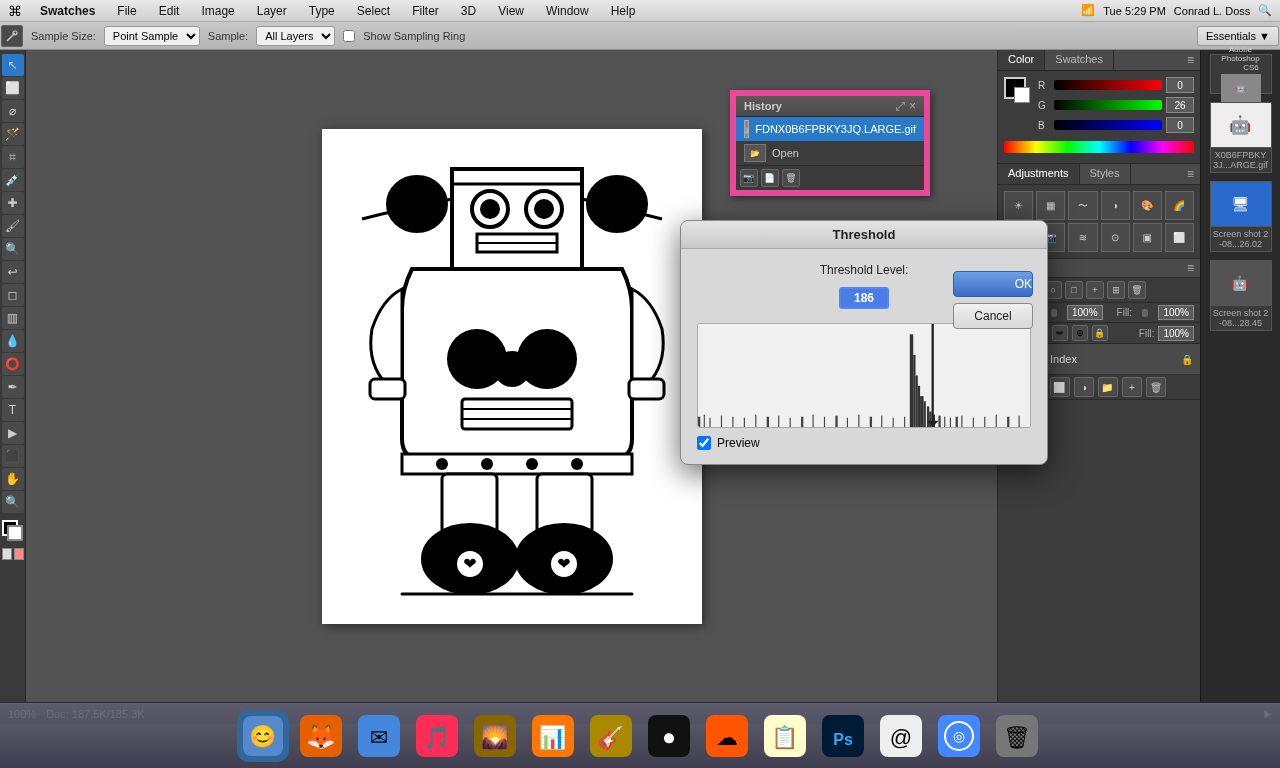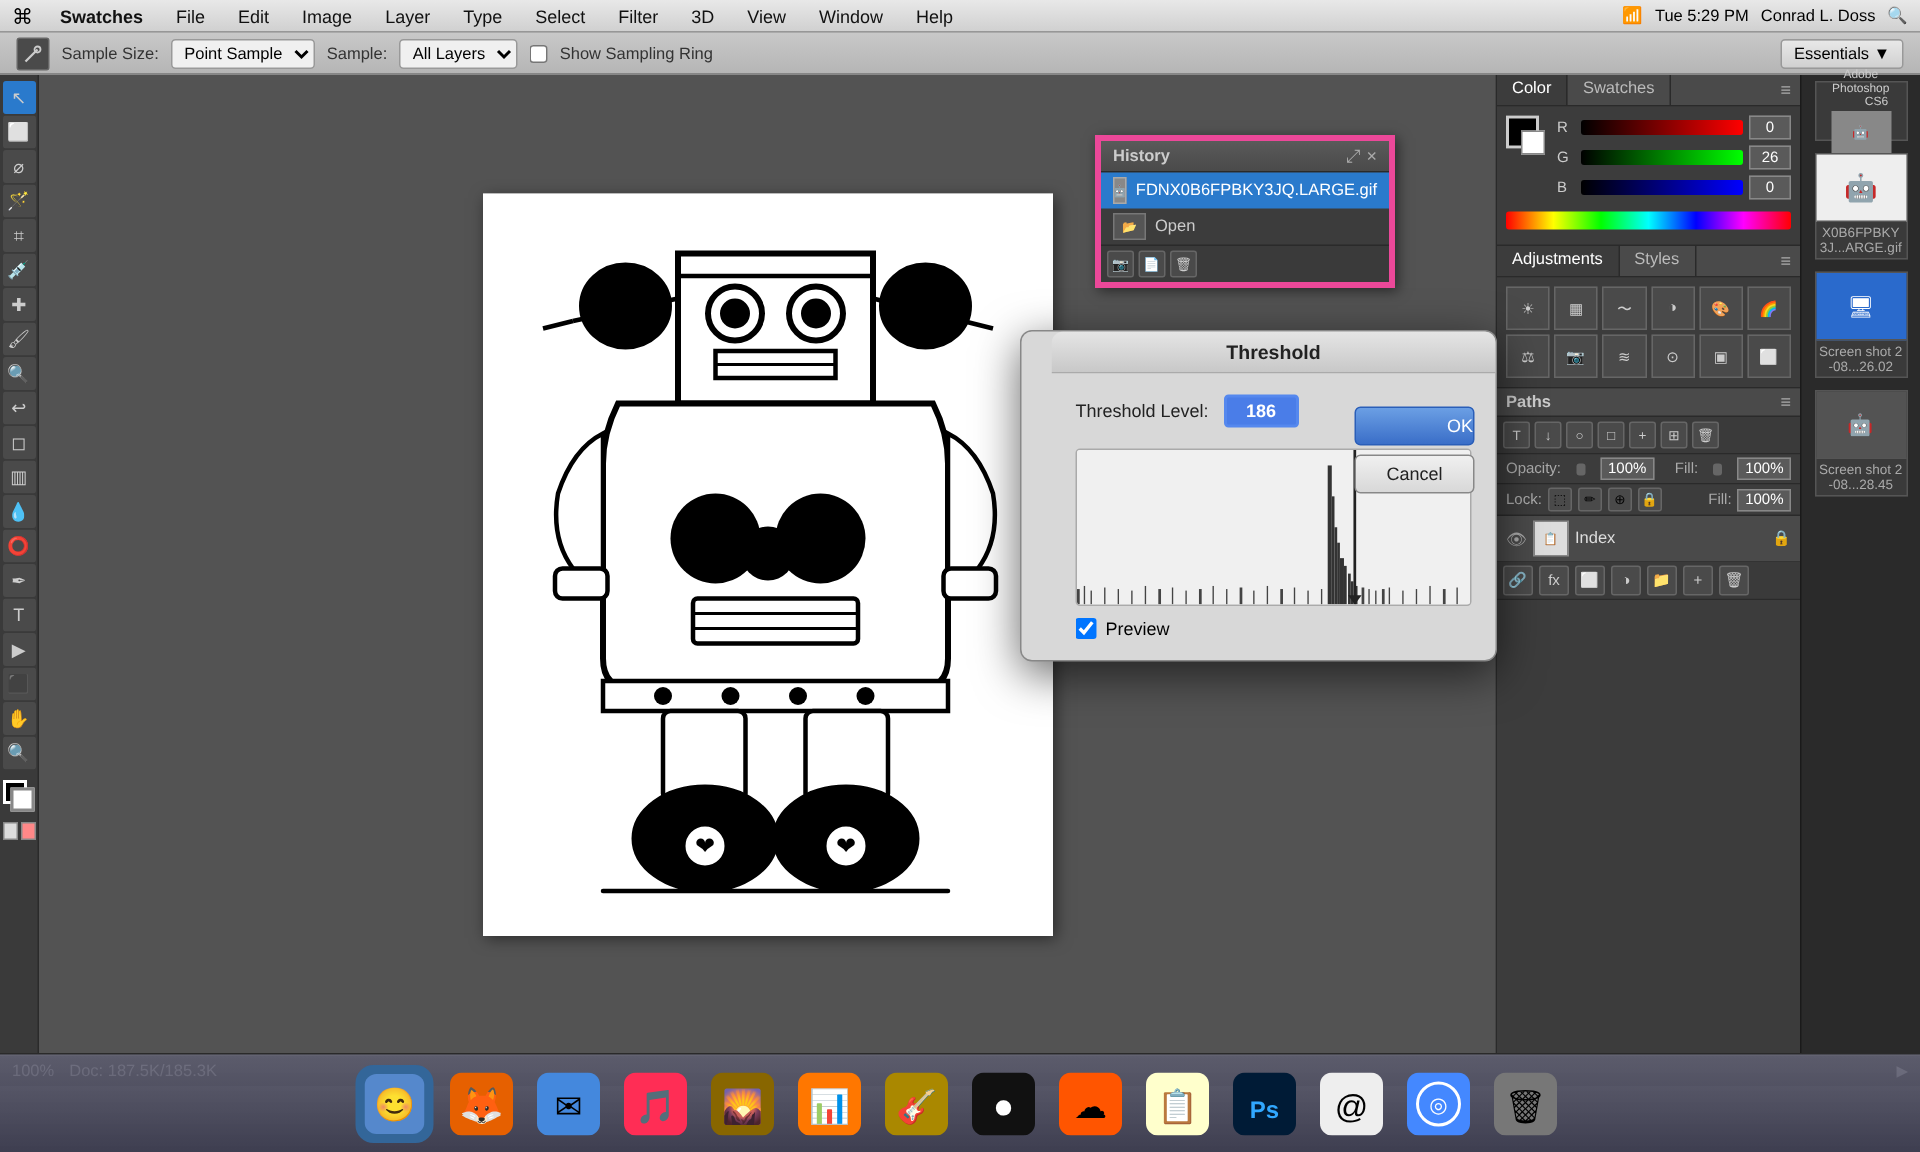--- a/index.html
+++ b/index.html
@@ -86,21 +86,21 @@
     .win-btn.minimize { background: #febc2e; }
     .win-btn.maximize { background: #28c840; }
 
     
     #options-bar {
       width: 100%;
       height: 28px;
       background: linear-gradient(to bottom, #c8c8c8, #b5b5b5);
       display: flex;
       align-items: center;
-      padding: 0 11px;
+      padding: 0 1px;
       gap: 8px;
       border-bottom: 1px solid #888;
     }
     .options-label { font-size: 11px; color: #333; }
     .options-select {
       height: 20px;
       font-size: 11px;
       background: #f0f0f0;
       border: 1px solid #999;
       border-radius: 3px;
@@ -382,46 +382,46 @@
       font-size: 9px;
       color: #ccc;
       margin-bottom: 8px;
     }
 
     
     #threshold-dialog {
       position: absolute;
       top: 220px;
       left: 680px;
-      width: 318px;
+      width: 368px;
       background: #d8d8d8;
       border: 1px solid #888;
       border-radius: 8px;
       box-shadow: 0 8px 30px rgba(0,0,0,0.6);
       z-index: 999;
-      padding-left: 20px;
     }
     #threshold-titlebar {
       background: linear-gradient(to bottom, #e5e5e5, #c8c8c8);
       border-radius: 8px 8px 0 0;
       padding: 6px;
       text-align: center;
       font-size: 13px;
       font-weight: 700;
       color: #222;
       border-bottom: 1px solid #aaa;
     }
     #threshold-body {
       padding: 14px 16px;
     }
     .threshold-level-row {
       display: flex;
       align-items: center;
       gap: 10px;
       margin-bottom: 14px;
+      flex-direction: column;
     }
     .threshold-level-label {
       font-size: 12px;
       color: #222;
     }
     .threshold-level-input {
       width: 50px;
       height: 22px;
       background: #4a7de8;
       border: 2px solid #5588ee;
@@ -479,21 +479,21 @@
       height: 14px;
     }
 
     
     #history-panel {
       position: absolute;
       top: 90px;
       left: 730px;
       width: 200px;
       background: #3c3c3c;
-      border: 4px solid #ec4899;
+      border: 6px solid #ec4899;
       box-shadow: 2px 2px 8px rgba(0,0,0,0.5);
     }
     #history-header {
       background: linear-gradient(to bottom, #5a5a5a, #4a4a4a);
       padding: 3px 8px;
       display: flex;
       align-items: center;
       justify-content: space-between;
       border-bottom: 1px solid #2a2a2a;
     }

